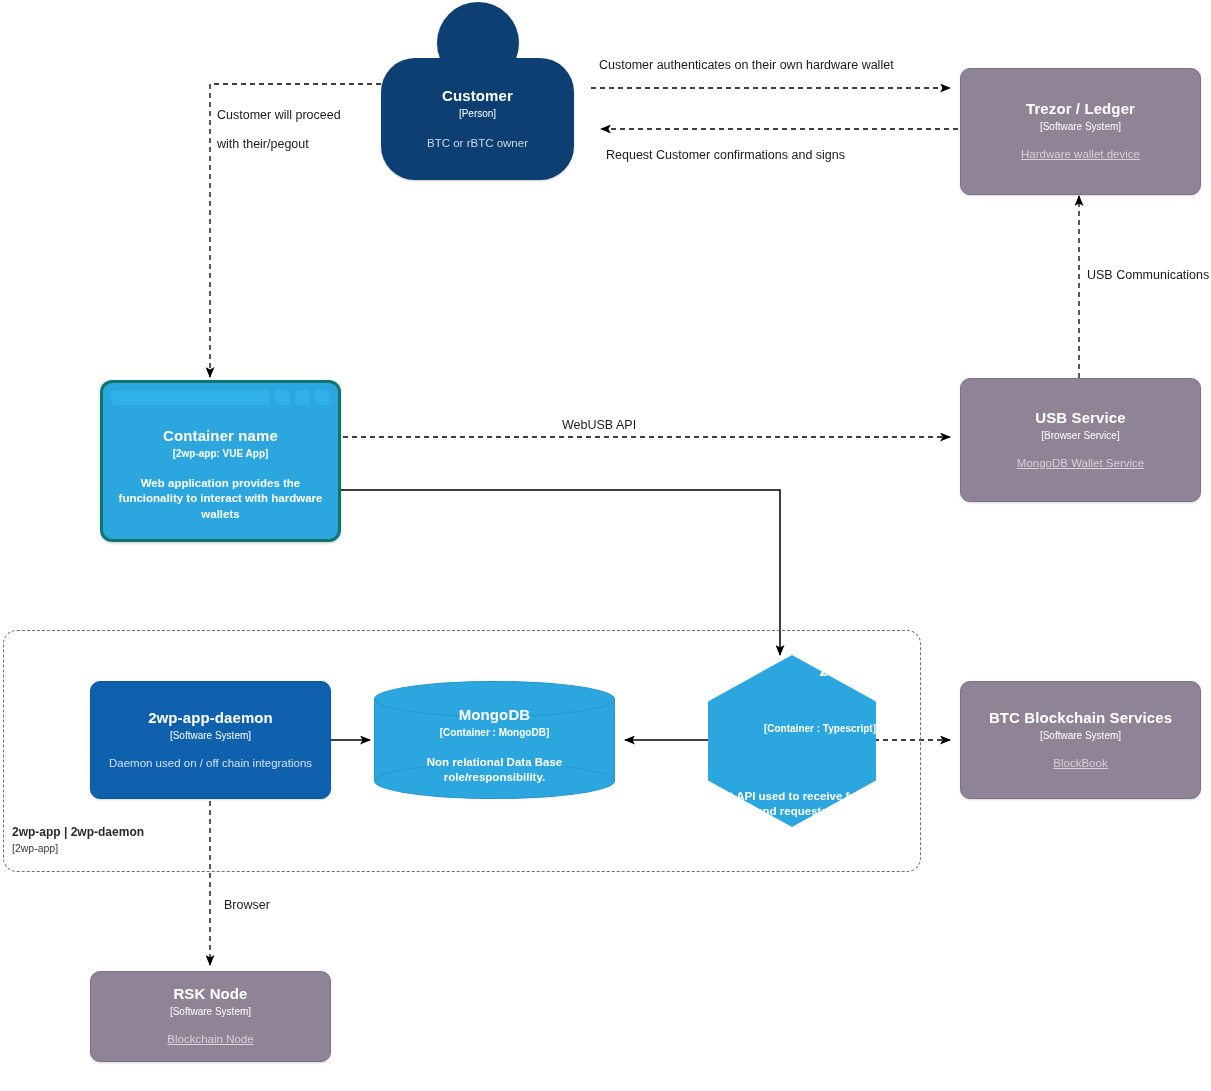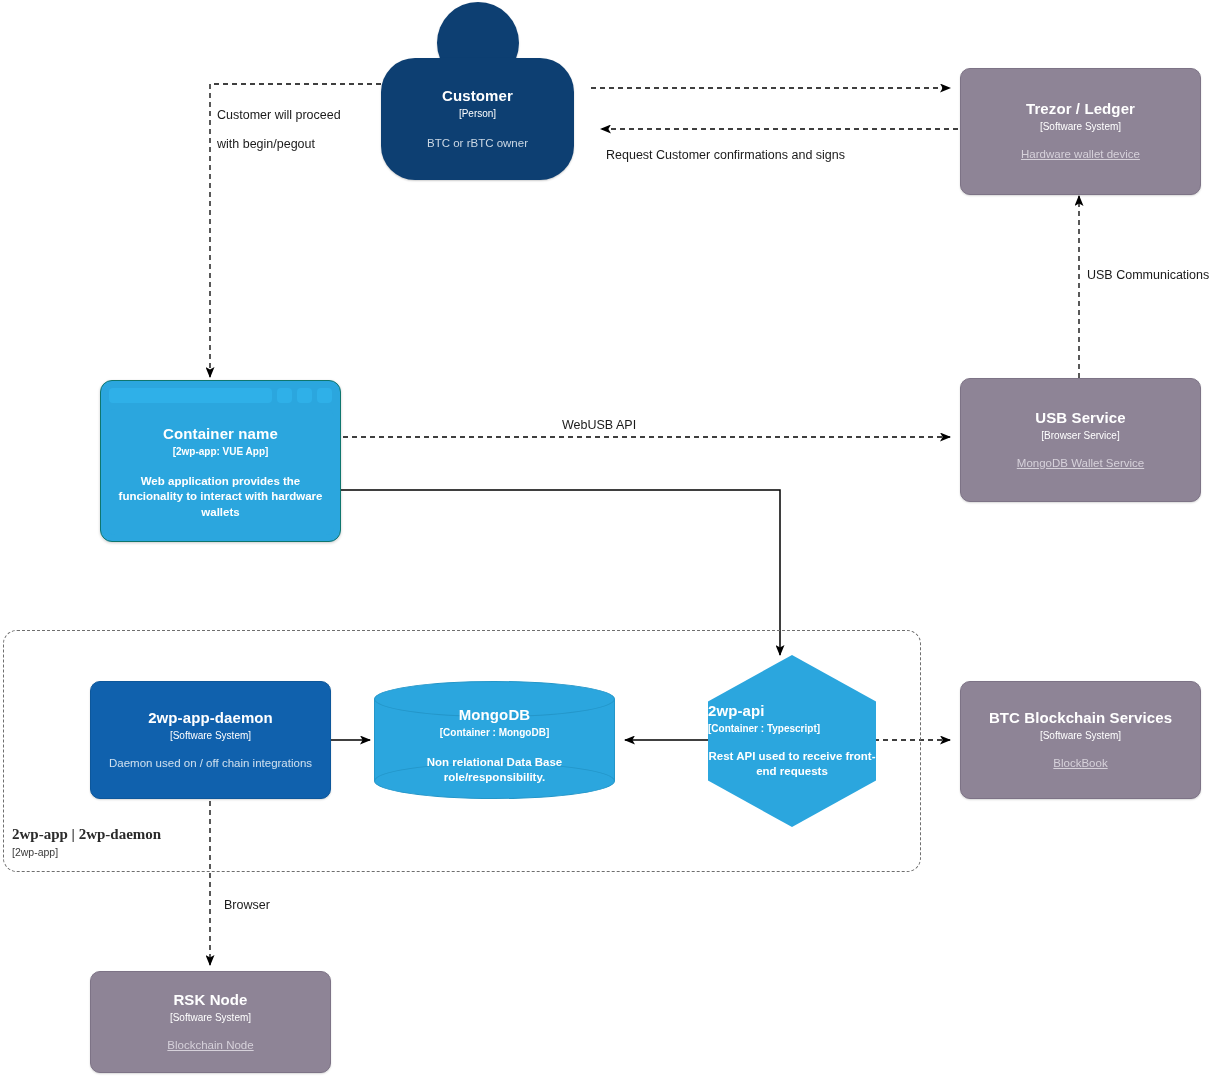--- a/index.html
+++ b/index.html
@@ -105,21 +105,21 @@
     justify-content: center;
     text-align: center;
     color: #ffffff;
   }
   .person .n-desc { color: #cbd7e3; margin-top: 16px; }
 
   
   .browser {
     position: absolute;
     background: #2ba6de;
-    border: 1px solid #0f766e;
+    border: 3px solid #0f766e;
     border-radius: 12px;
     box-shadow: 0 1px 3px rgba(0,0,0,.2);
     box-sizing: border-box;
     padding: 6px;
   }
   .browser .titlebar {
     height: 17px;
     display: flex;
     align-items: center;
     gap: 5px;
@@ -236,24 +236,25 @@
     background: #2ba6de;
     clip-path: polygon(50% 0%, 100% 27%, 100% 73%, 50% 100%, 0% 73%, 0% 27%);
   }
   .hexagon .hex-label {
     position: absolute;
     left: 0; top: 0;
     width: 100%;
     height: 100%;
     display: flex;
     flex-direction: column;
-    align-items: flex-start;
+    align-items: flex-end;
     justify-content: center;
     text-align: center;
     color: #fff;
+    gap: 40px;
   }
   .hexagon .n-desc {
     color: #ffffff;
     font-weight: bold;
     font-size: 11.5px;
     margin-top: 14px;
     max-width: 108%;
   }
   .hexagon .n-tech { font-weight: bold; }
 
@@ -265,23 +266,22 @@
     box-sizing: border-box;
     background: transparent;
   }
   .boundary-label {
     position: absolute;
     text-align: left;
     color: #2b2b2b;
   }
   .boundary-label .b-name {
     font-weight: bold;
-    font-size: 15px;
+    font-size: 12px;
     line-height: 1.2;
-    font-family: Liberation Serif, serif;
   }
   .boundary-label .b-tech {
     font-size: 10.5px;
     line-height: 1.2;
     margin-top: 3px;
     color: #3a3a3a;
   }
 
   
   .edge-label {
@@ -391,31 +391,32 @@
       <div class="n-desc">Rest API used to receive front-end requests</div>
     </div>
   </div>
 
   <div class="node box-ext" style="left:960px; top:681px; width:241px; height:118px;">
     <div class="n-title">BTC Blockchain Services</div>
     <div class="n-tech">[Software System]</div>
     <div class="n-desc">BlockBook</div>
   </div>
 
-  <div class="node box-ext" style="left:90px; top:971px; width:241px; height:102px;">
+  <div class="node box-ext" style="left:90px; top:971px; width:241px; height:91px;">
     <div class="n-title">RSK Node</div>
     <div class="n-tech">[Software System]</div>
     <div class="n-desc">Blockchain Node</div>
   </div>
 
+  <div class="edge-label" style="left:599px; top:56px;">Customer authenticates on their own hardware wallet</div>
 
   <div class="edge-label" style="left:606px; top:146px;">Request Customer confirmations and signs</div>
 
   <div class="edge-label" style="left:217px; top:106px;">Customer will proceed</div>
-  <div class="edge-label" style="left:217px; top:135px;">with begin/pegout</div>
+  <div class="edge-label" style="left:217px; top:135px;">with their/pegout</div>
 
   <div class="edge-label" style="left:562px; top:416px;">WebUSB API</div>
 
   <div class="edge-label" style="left:1087px; top:266px;">USB Communications</div>
 
   <div class="edge-label" style="left:224px; top:896px;">Browser</div>
 
 </div>
 
 </body></html>

